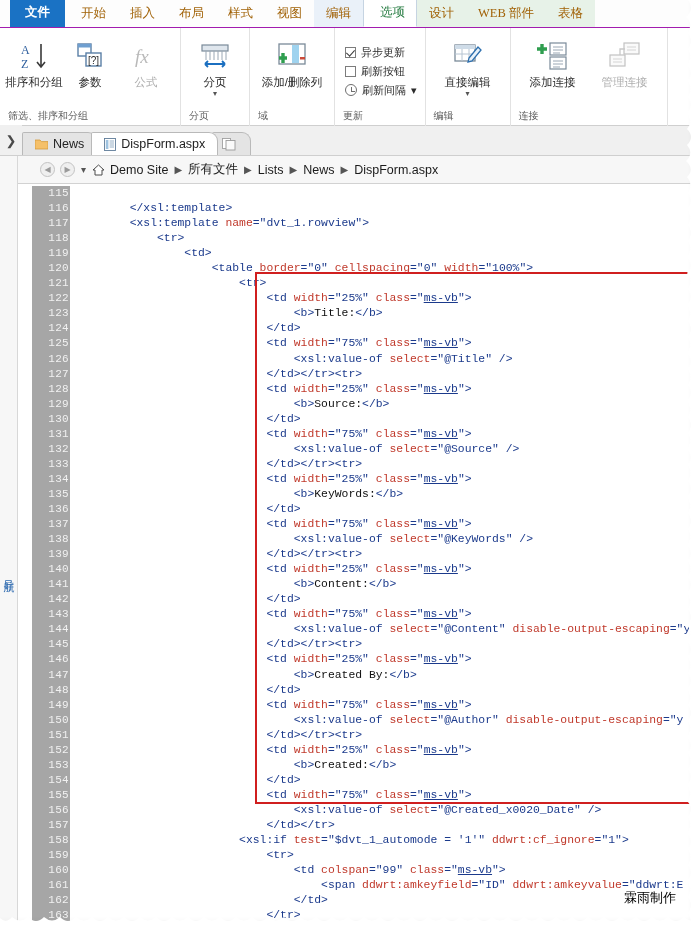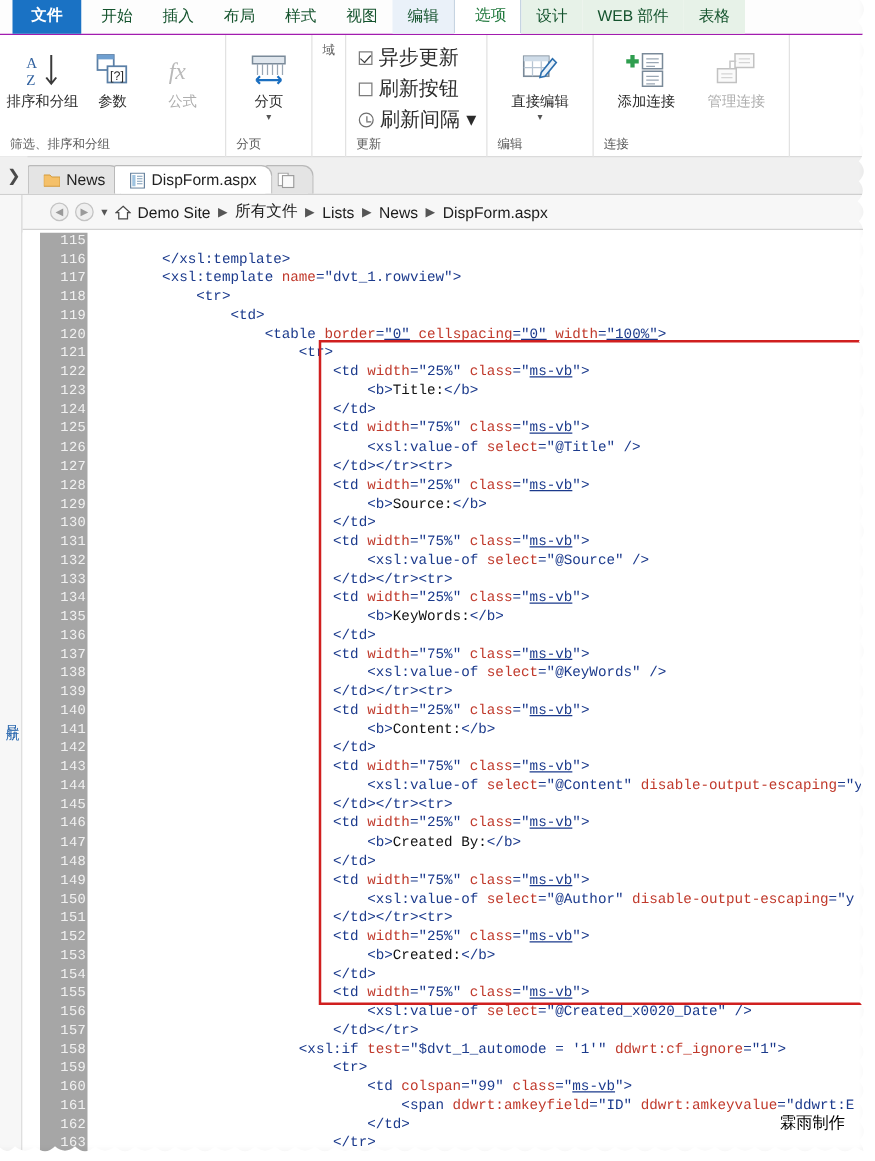--- a/index.html
+++ b/index.html
@@ -14,34 +14,34 @@
 
   
   .ribbon-tabs {
     display:flex; align-items:flex-end;
     height:28px; background:#fdfdfd;
     border-bottom:1px solid #a21caf;
     padding-left:10px;
     position:relative;
   }
   .rtab {
-    font-size:12.5px; padding:4px 11px 5px 11px; color:#14532d;
+    font-size:12.5px; padding:4px 11px 5px 11px; color:#a16207;
     line-height:17px; white-space:nowrap; cursor:default;
     border:1px solid transparent; border-bottom:none;
   }
   .rtab.file {
     background:#1a72c4; color:#fff; font-weight:bold;
     padding:5px 14px 6px 14px; margin-right:4px;
   }
   .rtab.ctx-parent { background:#eaf1f9; }
   .rtab.active {
     background:#ffffff; border-color:#c6d4e2; border-bottom:1px solid #fff;
     color:#237a3f; position:relative; z-index:5;padding-left:16px;
   }
-  .rtab.ctx { background:#e7f2e8; }
+  .rtab.ctx { background:#e7f2e8;font-family:Liberation Serif, serif; }
 
   
   .ribbon {
     height:98px; background:#ffffff; border-bottom:1px solid #cfcfcf;
     display:flex; position:relative;
   }
   .rgroup {
     display:flex; flex-direction:column; justify-content:space-between;
     border-right:1px solid #e2e2e2; padding:3px 2px 0 2px; height:98px;
   }
@@ -54,21 +54,21 @@
     width:56px; display:flex; flex-direction:column; align-items:center;
     padding-top:4px; cursor:default;
   }
   .ritem.wide { width:72px; }
   .ritem .glyph { height:36px; display:flex; align-items:center; justify-content:center; }
   .ritem .lbl { font-size:11.5px; color:#2b2b2b; text-align:center; line-height:13px; margin-top:2px; white-space:nowrap; }
   .ritem .lbl.dim { color:#aeaeae; }
   .ritem .caret { font-size:8px; color:#555; line-height:8px; margin-top:1px; }
 
   .checkcol { display:flex; flex-direction:column; justify-content:center; padding:6px 6px 0 8px; gap:4px; height:74px; }
-  .checkrow { display:flex; align-items:center; gap:5px; font-size:16px; color:#2b2b2b; white-space:nowrap; }
+  .checkrow { display:flex; align-items:center; gap:5px; font-size:11px; color:#2b2b2b; white-space:nowrap; }
   .cbox { width:11px; height:11px; border:1px solid #7c7c7c; background:#fff; display:inline-block;
           position:relative; flex:none; }
   .cbox.checked::after {
     content:""; position:absolute; left:2px; top:0px; width:4px; height:7px;
     border:solid #3a3a3a; border-width:0 1.6px 1.6px 0; transform:rotate(42deg);
   }
   .clockico { width:12px; height:12px; border:1.3px solid #6f6f6f; border-radius:50%; position:relative; flex:none; }
   .clockico::after { content:""; position:absolute; left:5px; top:2px; width:1.2px; height:4px; background:#6f6f6f; }
   .clockico::before { content:""; position:absolute; left:5px; top:5.5px; width:3.5px; height:1.2px; background:#6f6f6f; }
 
@@ -220,20 +220,33 @@
             </svg>
           </span>
           <span class="lbl">分页</span>
           <span class="caret">▾</span>
         </div>
       </div>
       <div class="rgroup-label">分页</div>
     </div>
 
     <div class="rgroup">
+      <div class="rgroup-items">
+        <div class="ritem wide">
+          <span class="glyph">
+            <svg width="34" height="30" viewBox="0 0 34 30">
+              <rect x="4" y="3" width="26" height="20" fill="#ffffff" stroke="#7a8a99" stroke-width="1.3"></rect>
+              <rect x="17" y="4" width="7" height="18" fill="#9fd3ef"></rect>
+              <rect x="25" y="16" width="5" height="2.5" fill="#cc4b3a"></rect>
+              <path d="M8 12 L8 22 M4 17 L12 17" stroke="#2f9e4f" stroke-width="3.4"></path>
+            </svg>
+          </span>
+          <span class="lbl">添加/删除列</span>
+        </div>
+      </div>
       <div class="rgroup-label">域</div>
     </div>
 
     <div class="rgroup">
       <div class="checkcol">
         <div class="checkrow">
           <span class="cbox checked"></span>
           <span>异步更新</span>
         </div>
         <div class="checkrow">

